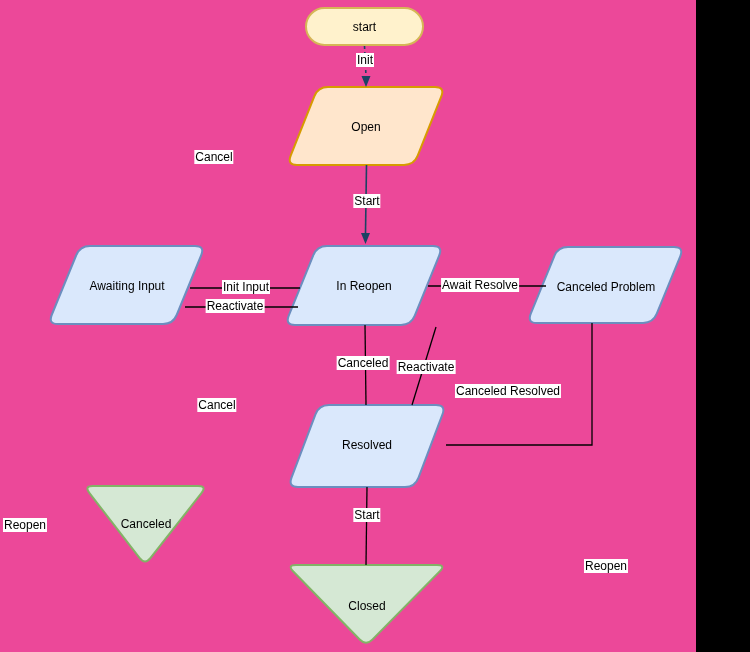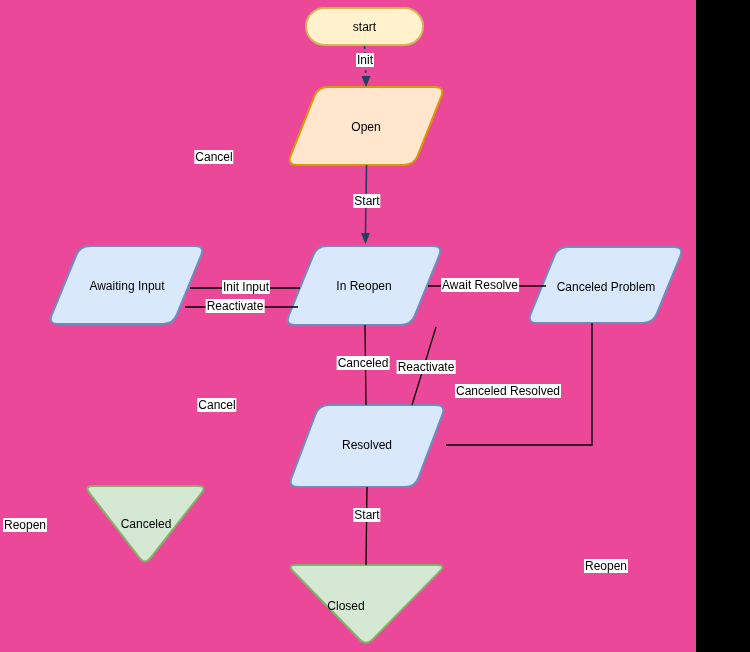--- a/index.html
+++ b/index.html
@@ -74,21 +74,21 @@
     </g>
   </svg>
 
   <div class="node-label" style="left:364.5px;top:27px">start</div>
   <div class="node-label" style="left:366px;top:127px">Open</div>
   <div class="node-label" style="left:127px;top:286px">Awaiting Input</div>
   <div class="node-label" style="left:364px;top:286px">In Reopen</div>
   <div class="node-label" style="left:606px;top:287px">Canceled Problem</div>
   <div class="node-label" style="left:367px;top:445px">Resolved</div>
   <div class="node-label" style="left:146px;top:524px">Canceled</div>
-  <div class="node-label" style="left:346px;top:606px">Closed</div>
+  <div class="node-label" style="left:367px;top:606px">Closed</div>
 
   <div class="edge-label" style="left:365px;top:60px">Init</div>
   <div class="edge-label" style="left:214px;top:157px">Cancel</div>
   <div class="edge-label" style="left:367px;top:201px">Start</div>
   <div class="edge-label" style="left:246px;top:287px">Init Input</div>
   <div class="edge-label" style="left:235px;top:306px">Reactivate</div>
   <div class="edge-label" style="left:480px;top:285px">Await Resolve</div>
   <div class="edge-label" style="left:363px;top:363px">Canceled</div>
   <div class="edge-label" style="left:426px;top:367px">Reactivate</div>
   <div class="edge-label" style="left:508px;top:391px">Canceled Resolved</div>

